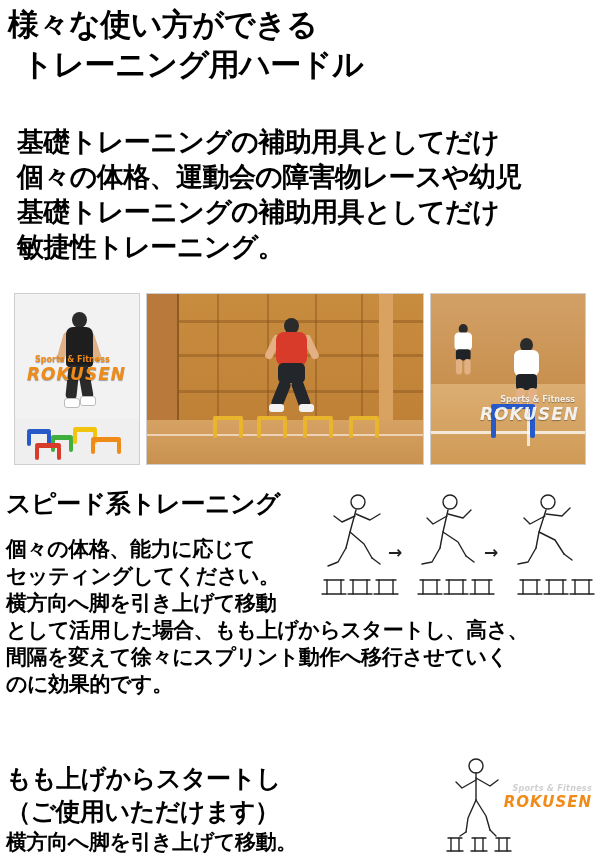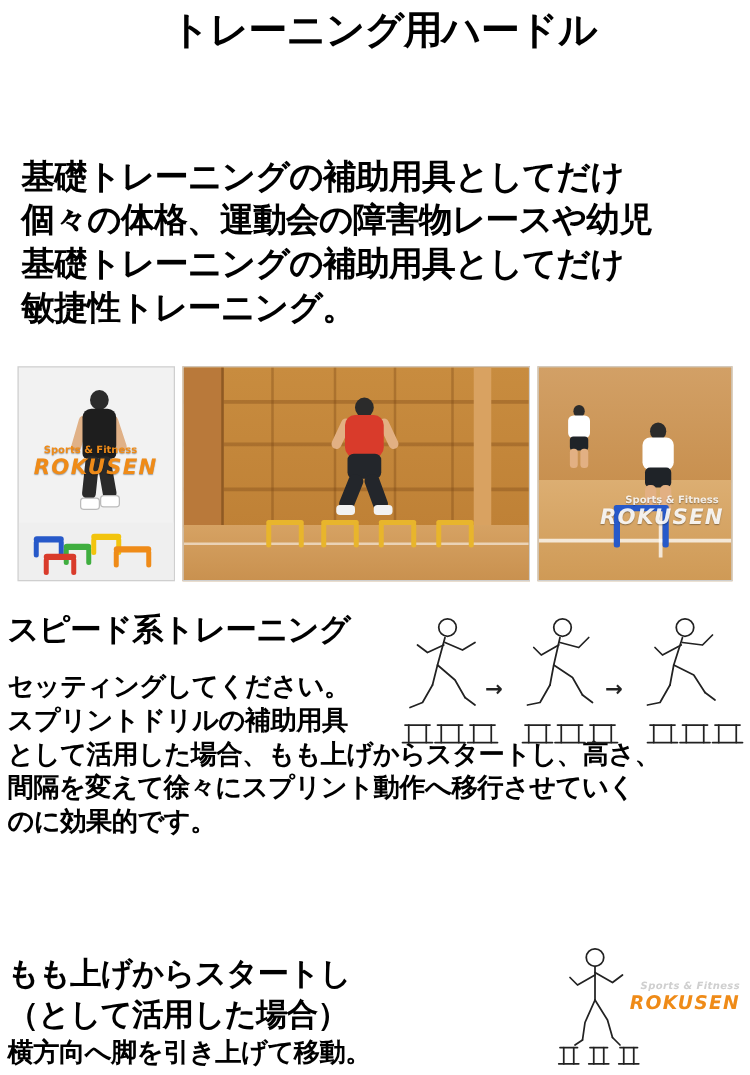--- a/index.html
+++ b/index.html
@@ -32,21 +32,20 @@
   .headline .line {
     font-size: 31px;
     font-weight: bold;
     line-height: 40px;
     letter-spacing: -0.5px;
     color: #000000;
     white-space: nowrap;
   }
   .headline .line.indent {
     padding-left: 14px;
-    text-align: center;
   }
 
   
   .lead {
     position: absolute;
     left: 6px;
     top: 124px;
     width: 588px;
     margin-left: 11px;
   }
@@ -365,20 +364,21 @@
     font-size: 15px; font-weight: bold; color: #ef8b18;
     font-style: italic; letter-spacing: 1px;
   }
 </style>
 </head>
 <body>
 
 <div class="page">
 
   <div class="headline">
+    <div class="line">様々な使い方ができる</div>
     <div class="line indent">トレーニング用ハードル</div>
   </div>
 
   <div class="lead">
     <div class="line">基礎トレーニングの補助用具としてだけ</div>
     <div class="line">個々の体格、運動会の障害物レースや幼児</div>
     <div class="line">基礎トレーニングの補助用具としてだけ</div>
     <div class="line">敏捷性トレーニング。</div>
   </div>
 
@@ -498,22 +498,23 @@
           <div class="leg r"></div>
       </div>
       <div class="watermark wm-small" style="right:10px; top:102px;">Sports &amp; Fitness</div>
       <div class="watermark wm-big" style="right:6px; top:112px;">ROKUSEN</div>
     </div>
   </div>
 
   <div class="sec-speed-title">スピード系トレーニング</div>
 
   <div class="sec-speed-body">
+    <div class="line">個々の体格、能力に応じて</div>
     <div class="line">セッティングしてください。</div>
-    <div class="line">スプリントドリルの補助用具</div>
+    <div class="line">横方向へ脚を引き上げて移動</div>
     <div class="line">として活用した場合、もも上げからスタートし、高さ、</div>
     <div class="line">間隔を変えて徐々にスプリント動作へ移行させていく</div>
     <div class="line">のに効果的です。</div>
   </div>
 
   <div class="runner-figs">
     <svg width="280" height="130" viewBox="0 0 280 130">
       <g fill="none" stroke="#222" stroke-width="1.4" stroke-linecap="round" stroke-linejoin="round">
 
         <g transform="translate(4,4)">
@@ -603,21 +604,21 @@
           </g>
         </g>
       </g>
     </svg>
     <div class="arrow-glyph" style="left:70px; top:54px;">→</div>
     <div class="arrow-glyph" style="left:166px; top:54px;">→</div>
   </div>
 
   <div class="sec-agility-title">
     <div class="line">もも上げからスタートし</div>
-    <div class="line">（として活用した場合）</div>
+    <div class="line">（ご使用いただけます）</div>
   </div>
 
   <div class="sec-agility-body">横方向へ脚を引き上げて移動。</div>
 
   <div class="agility-fig">
     <svg width="120" height="104" viewBox="0 0 120 104">
       <g fill="none" stroke="#222" stroke-width="1.4" stroke-linecap="round" stroke-linejoin="round">
         <circle cx="44" cy="10" r="7"></circle>
         <path d="M44 17 L44 44"></path>
         <path d="M44 22 L58 30 L66 24"></path>

